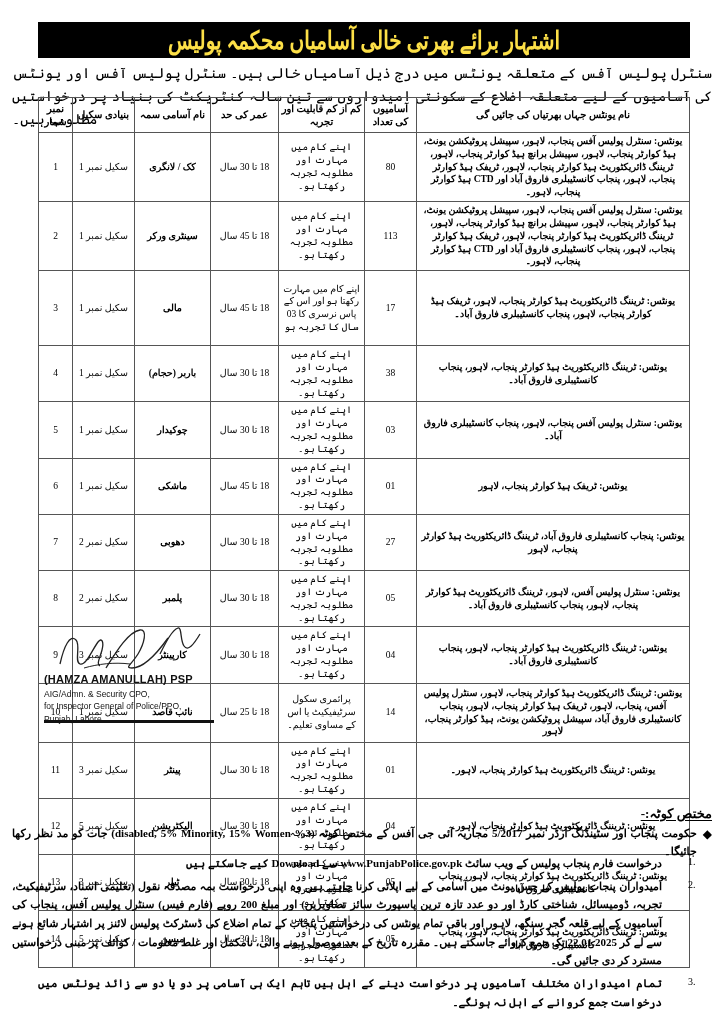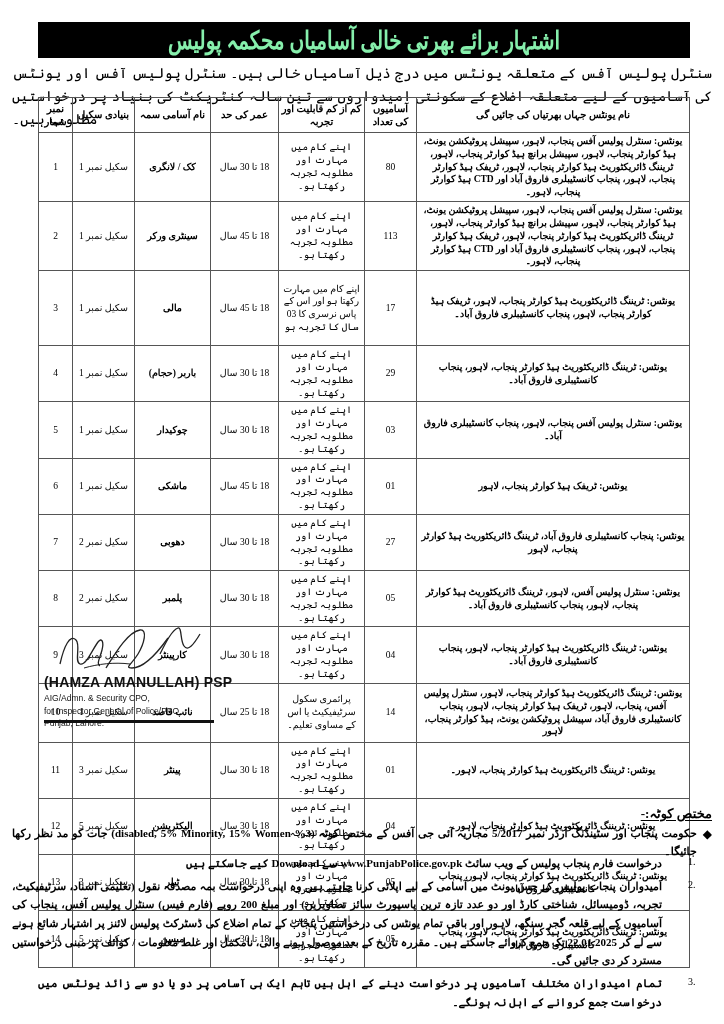--- a/index.html
+++ b/index.html
@@ -17,21 +17,21 @@
   }
 
   
   .title-banner {
     position: absolute;
     left: 38px;
     top: 22px;
     width: 652px;
     height: 36px;
     background: #000000;
-    color: #86efac;
+    color: #fde047;
     display: flex;
     align-items: center;
     justify-content: center;
     direction: rtl;
   }
   .title-banner .title-text {
     font-size: 20px;
     font-weight: bold;
     letter-spacing: 0.5px;
     line-height: 1;
@@ -150,21 +150,21 @@
     width: 190px;
     font-family: "Liberation Sans", sans-serif;
     font-size: 8.5px;
     line-height: 1.45;
     color: #111;
     direction: ltr;
     text-align: left;
   }
   .sig-name {
     font-weight: bold;
-    font-size: 14px;
+    font-size: 11px;
     letter-spacing: 0.2px;
   }
   .sig-center { text-align: left; }
   .sig-underline {
     position: absolute;
     left: 0px;
     top: 72px;
     width: 170px;
     height: 3px;
     background: #111;
@@ -297,21 +297,21 @@
       <td class="cell-units"><span class="unit-label">یونٹس:</span> <span>ٹریننگ ڈائریکٹوریٹ ہیڈ کوارٹر پنجاب، لاہور، ٹریفک ہیڈ کوارٹر پنجاب، لاہور، پنجاب کانسٹیبلری فاروق آباد۔</span></td>
       <td class="cell-count">17</td>
       <td class="cell-qual">اپنے کام میں مہارت رکھتا ہو اور اس کے پاس نرسری کا 03 سال کا تجربہ ہو</td>
       <td class="cell-age">18 تا 45 سال</td>
       <td class="cell-post">مالی</td>
       <td class="cell-scale">سکیل نمبر 1</td>
       <td class="cell-num">3</td>
     </tr>
     <tr class="r4">
       <td class="cell-units"><span class="unit-label">یونٹس:</span> <span>ٹریننگ ڈائریکٹوریٹ ہیڈ کوارٹر پنجاب، لاہور، پنجاب کانسٹیبلری فاروق آباد۔</span></td>
-      <td class="cell-count">29</td>
+      <td class="cell-count">38</td>
       <td class="cell-qual">اپنے کام میں مہارت اور مطلوبہ تجربہ رکھتا ہو۔</td>
       <td class="cell-age">18 تا 30 سال</td>
       <td class="cell-post">باربر (حجام)</td>
       <td class="cell-scale">سکیل نمبر 1</td>
       <td class="cell-num">4</td>
     </tr>
     <tr class="r5">
       <td class="cell-units"><span class="unit-label">یونٹس:</span> <span>سنٹرل پولیس آفس پنجاب، لاہور، پنجاب کانسٹیبلری فاروق آباد۔</span></td>
       <td class="cell-count">03</td>
       <td class="cell-qual">اپنے کام میں مہارت اور مطلوبہ تجربہ رکھتا ہو۔</td>

